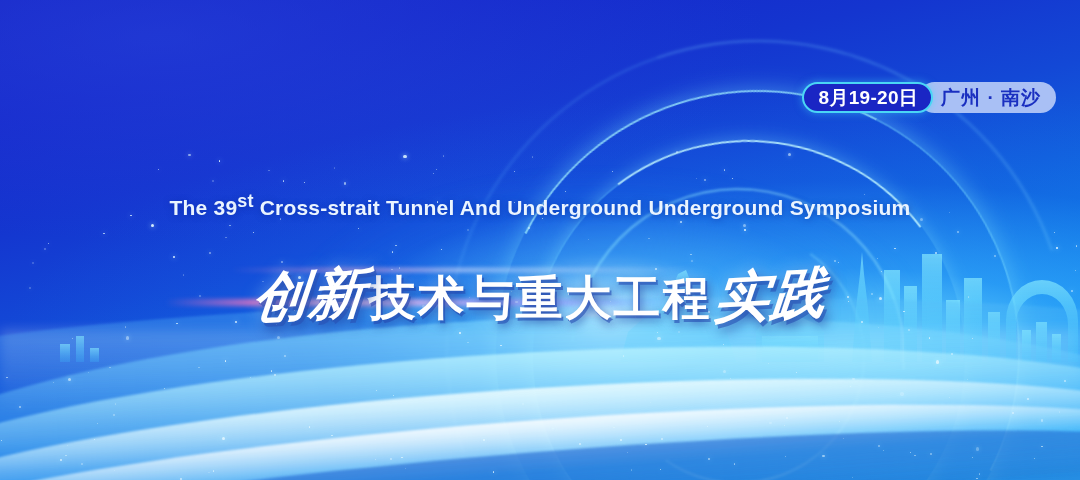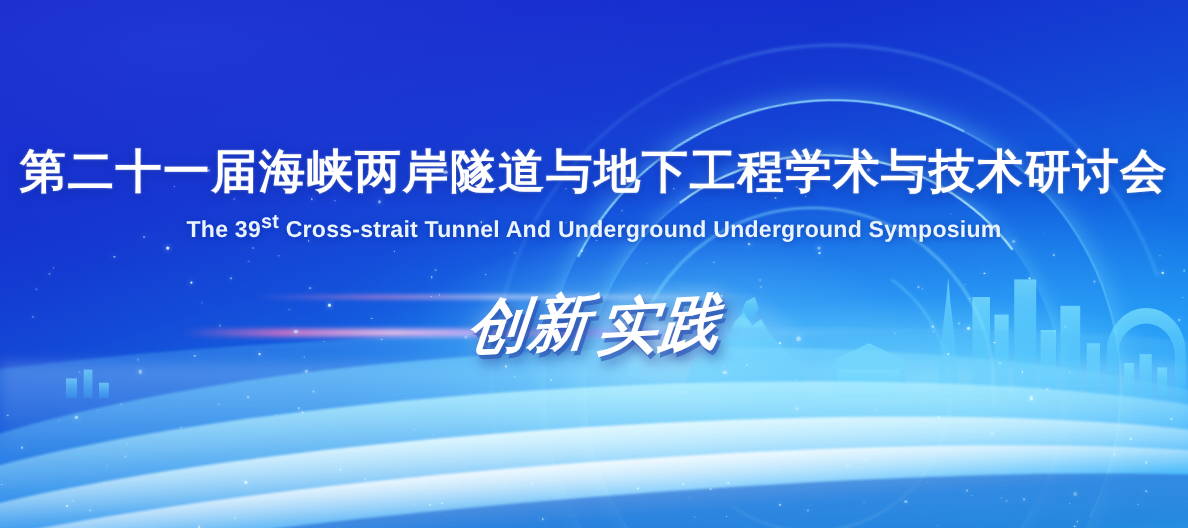--- a/index.html
+++ b/index.html
@@ -392,27 +392,29 @@
         <div class="st" style="left: 393px; top: 395px; width: 1.4px; height: 1.4px; opacity: 0.79;"></div>
         <div class="st" style="left: 125.7px; top: 336.2px; width: 3.4px; height: 3.4px; opacity: 0.51;"></div>
         <div class="st" style="left: 733.6px; top: 463.2px; width: 1.4px; height: 1.4px; opacity: 0.58;"></div>
         <div class="st" style="left: 125px; top: 326.4px; width: 1.4px; height: 1.4px; opacity: 0.43;"></div>
         <div class="st" style="left: 649.6px; top: 401.6px; width: 1.4px; height: 1.4px; opacity: 0.3;"></div>
       </div>
   </div>
 
 
   <div class="badges">
+    <div class="badge-date">8月19-20日</div>
+    <div class="badge-loc">广州 · 南沙</div>
   </div>
 
-  <div class="title-cn">第二十一届海峡两岸隧道与地下工程学术与技术研讨会</div>
 
   <div class="title-en">
     <span>The 39</span><sup>st</sup>
     <span>Cross-strait Tunnel And Underground Underground Symposium</span>
   </div>
 
   <div class="slogan">
     <span class="sl-brush">创新</span>
+    <span class="sl">技术与重大工程</span>
     <span class="sl-brush">实践</span>
   </div>
 
 </div>
 
 </body></html>

